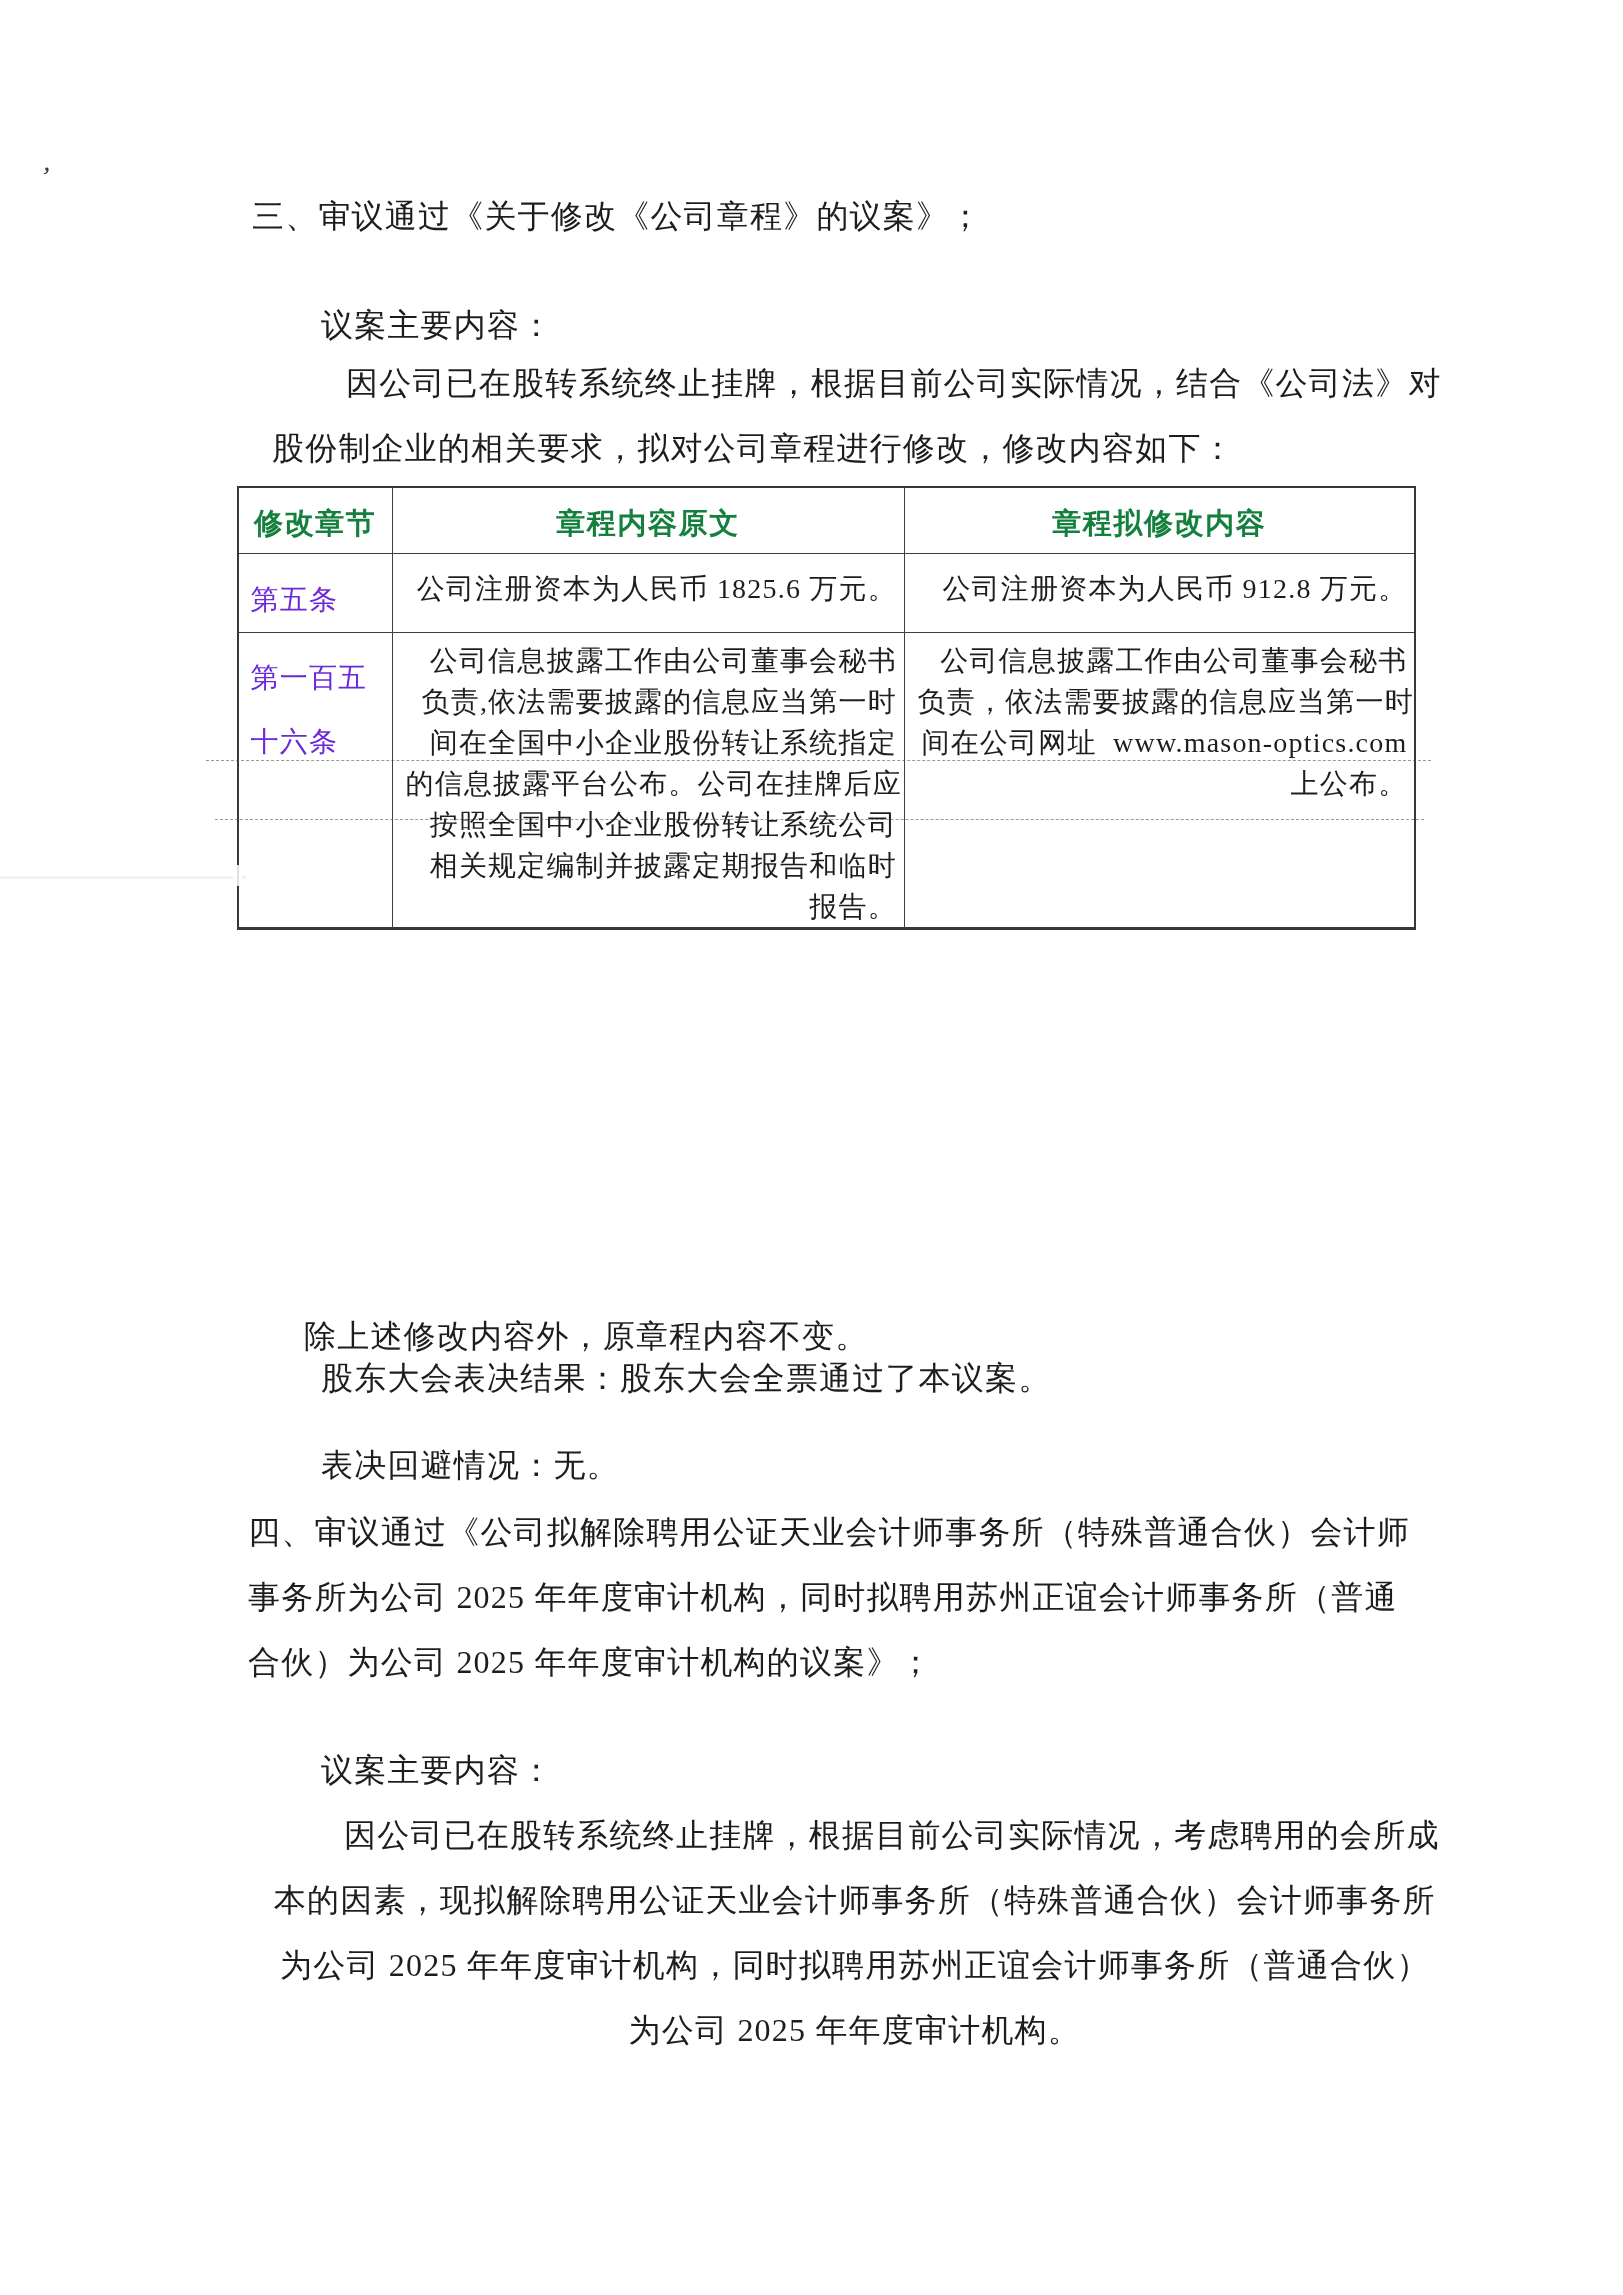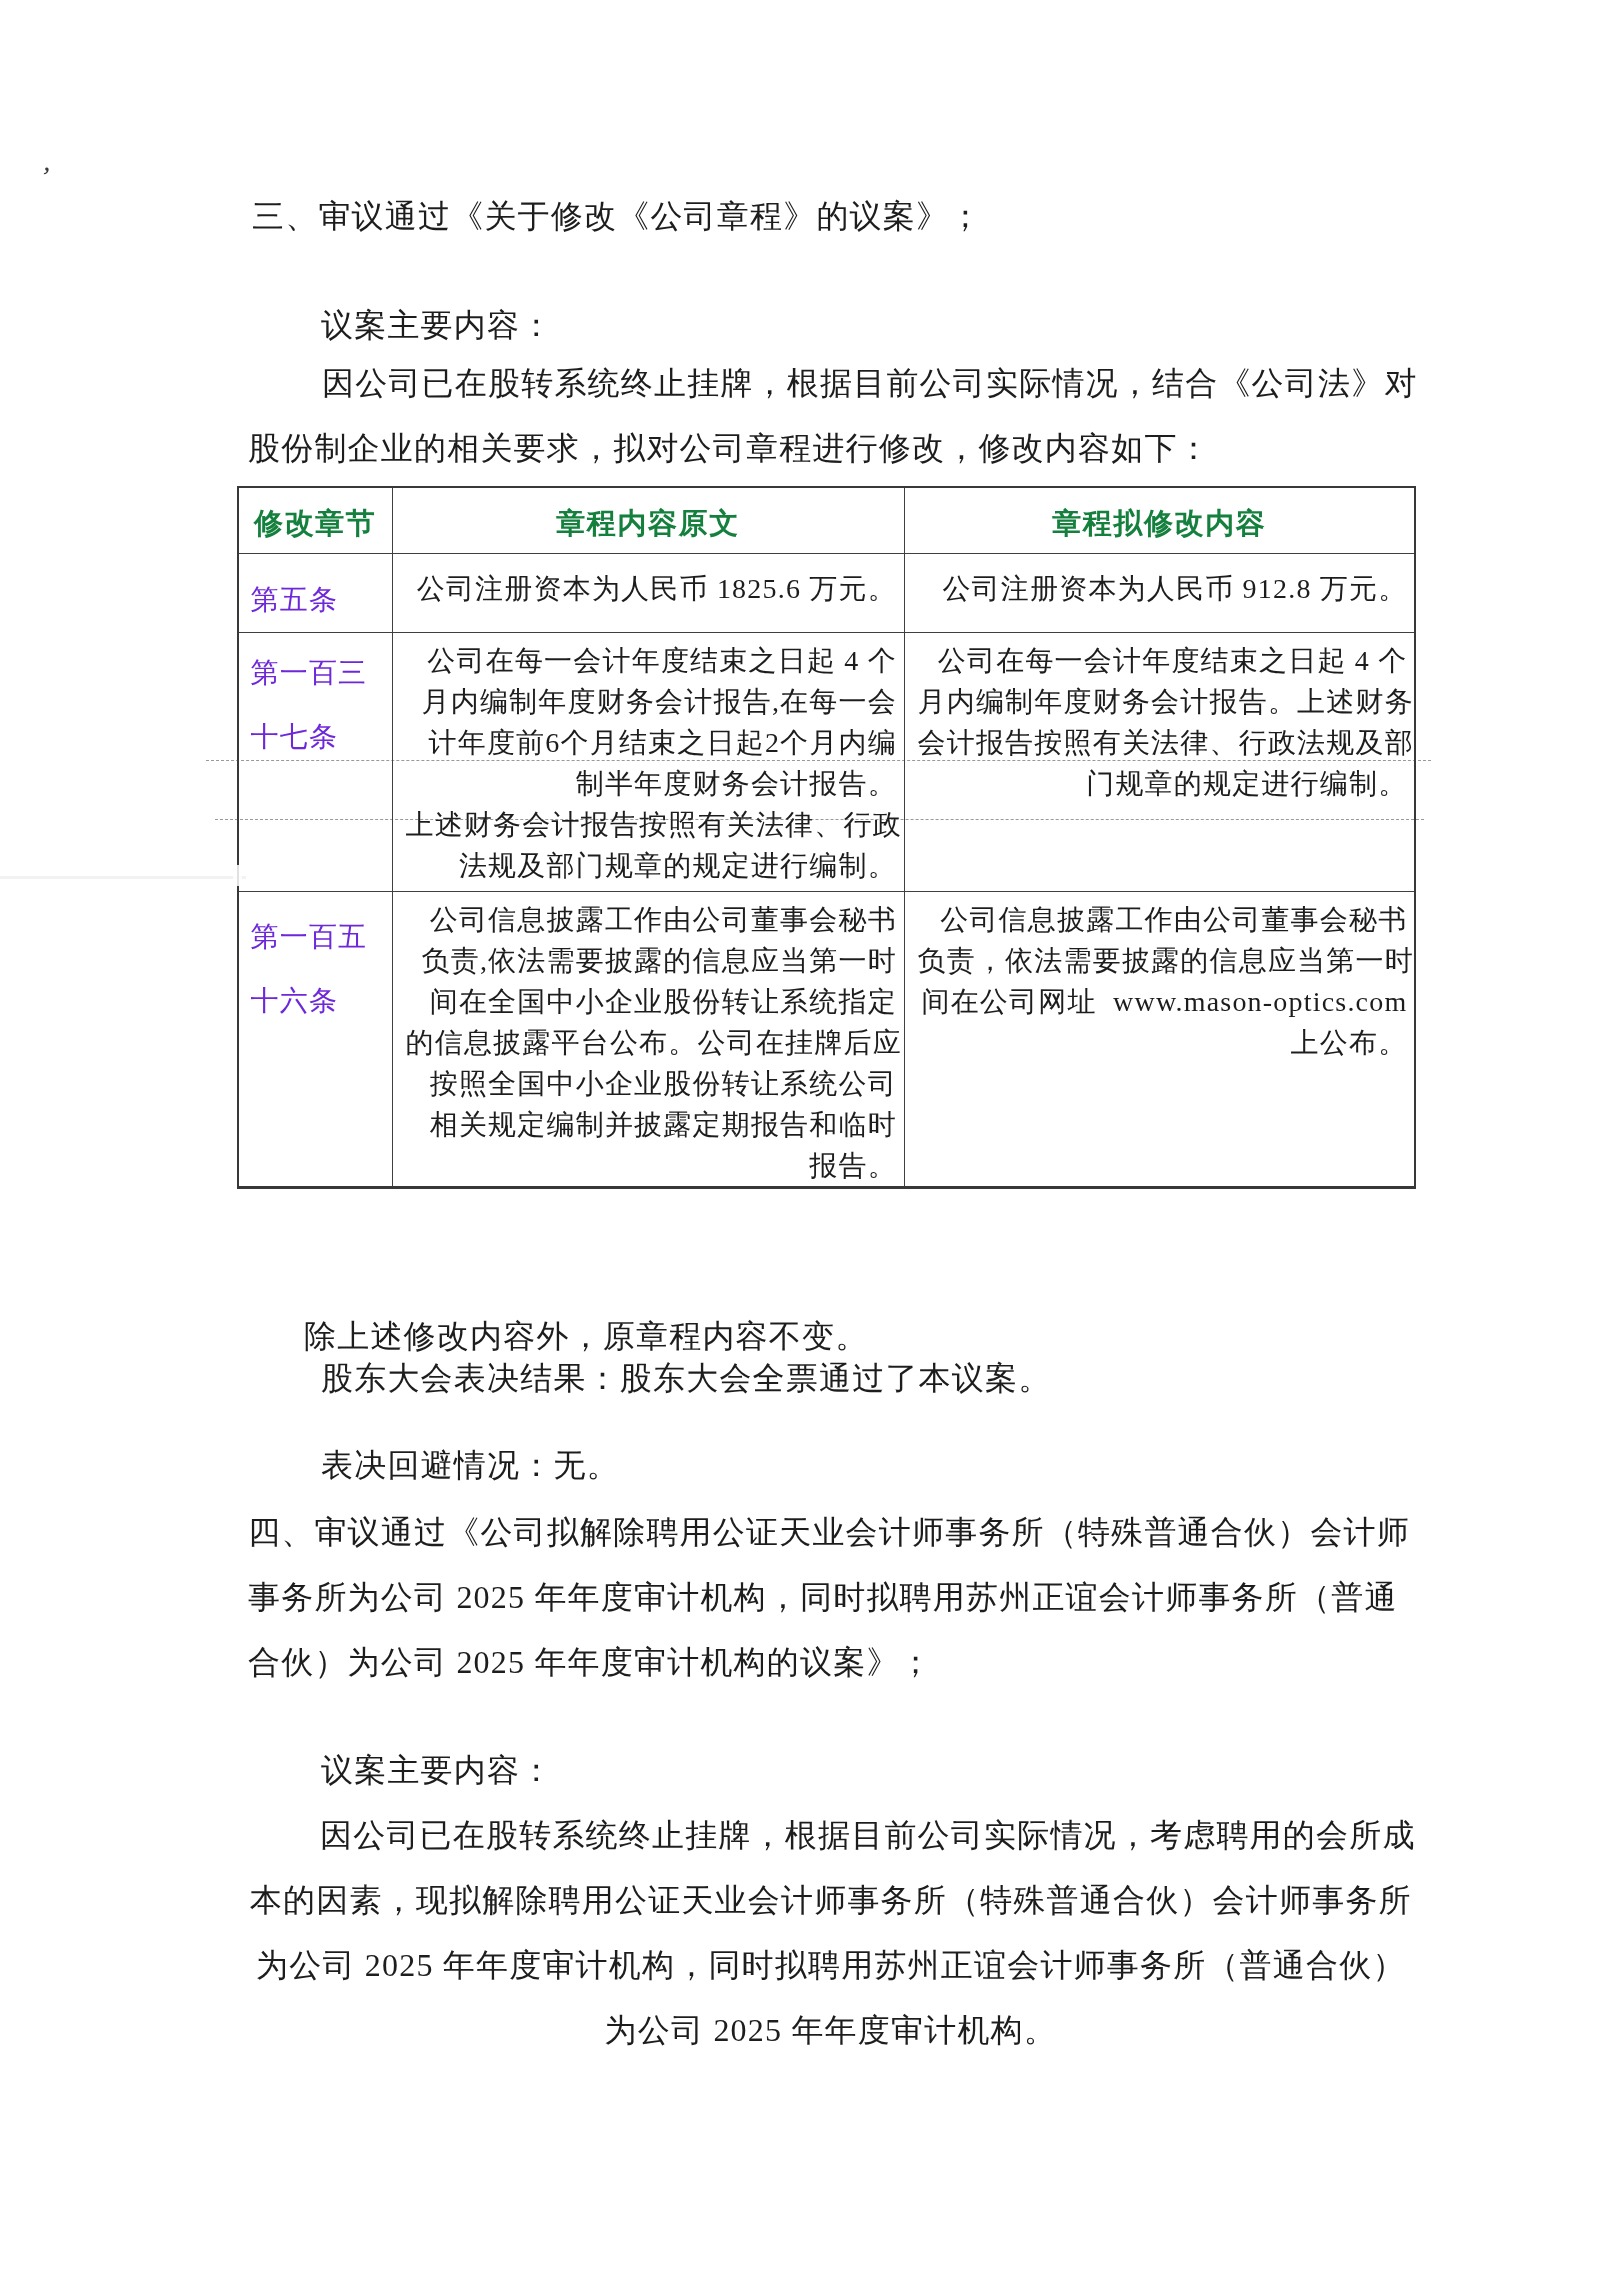--- a/index.html
+++ b/index.html
@@ -19,21 +19,21 @@
     letter-spacing: 1.2px;
     color: #1d1d1d;
   }
   .doc-block {
     white-space: pre;
     font-size: 32px;
     line-height: 65px;
     letter-spacing: 1.2px;
     color: #1d1d1d;
   }
-  .indent-first { text-indent: 74px; }
+  .indent-first { text-indent: 74px; margin-left: 24px; }
   .stray-mark {
     font-size: 28px;
     color: #3a3a3a;
     transform: rotate(8deg);
   }
   table.amend {
     position: absolute;
     left: 237px; top: 486px;
     width: 1177px;
     border-collapse: collapse;
@@ -126,40 +126,20 @@
     <td>
           <div class="label-lines" style="padding-top:14.7px">第五条</div>
         </td>
     <td>
           <div class="cell-lines" style="padding-top:14.7px">公司注册资本为人民币 1825.6 万元。</div>
         </td>
     <td>
           <div class="cell-lines" style="padding-top:14.7px">公司注册资本为人民币 912.8 万元。</div>
         </td>
   </tr>
-  <tr style="height:259px">
-    <td>
-          <div class="label-lines">第一百三
-十七条</div>
-        </td>
-    <td>
-          <div class="cell-lines">公司在每一会计年度结束之日起 4 个
-月内编制年度财务会计报告,在每一会
-计年度前6个月结束之日起2个月内编
-制半年度财务会计报告。
-上述财务会计报告按照有关法律、行政
-法规及部门规章的规定进行编制。</div>
-        </td>
-    <td>
-          <div class="cell-lines">公司在每一会计年度结束之日起 4 个
-月内编制年度财务会计报告。上述财务
-会计报告按照有关法律、行政法规及部
-门规章的规定进行编制。</div>
-        </td>
-  </tr>
   <tr style="height:294px">
     <td>
           <div class="label-lines" style="padding-top:13px">第一百五
 十六条</div>
         </td>
     <td>
           <div class="cell-lines">公司信息披露工作由公司董事会秘书
 负责,依法需要披露的信息应当第一时
 间在全国中小企业股份转让系统指定
 的信息披露平台公布。公司在挂牌后应

